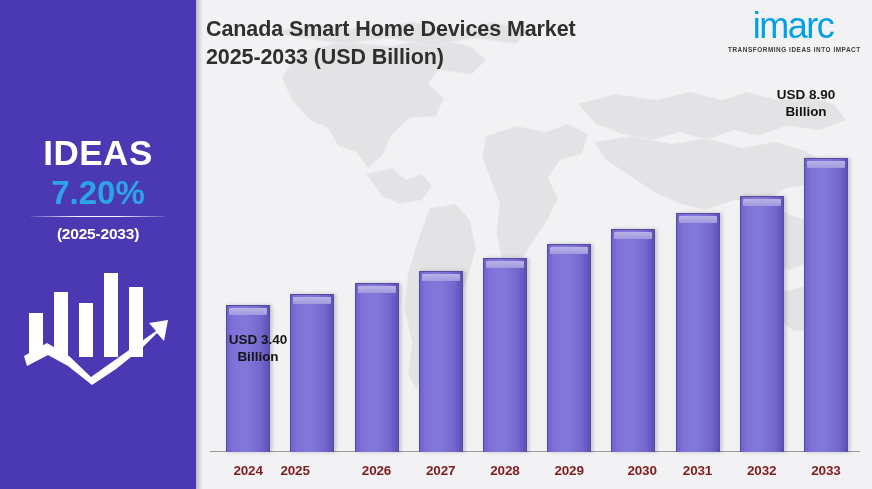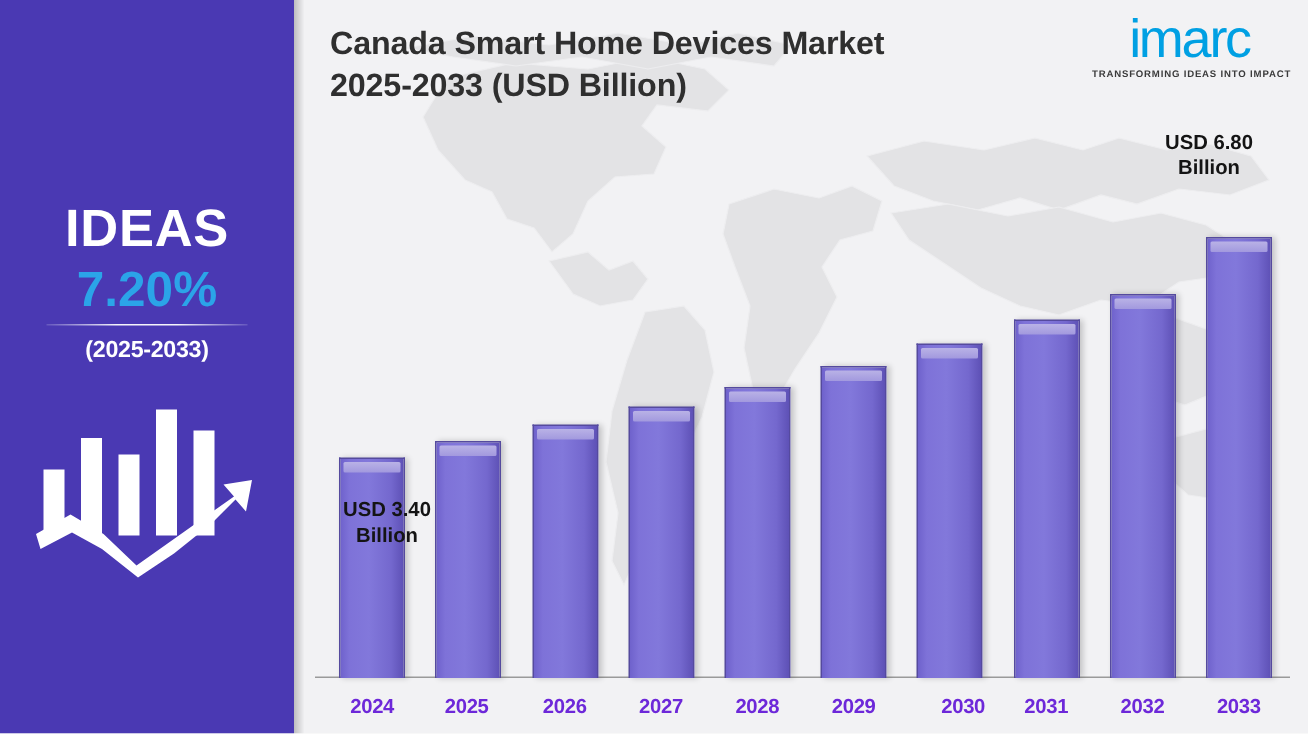--- a/index.html
+++ b/index.html
@@ -84,21 +84,21 @@
   .worldmap {
     position: absolute;
     left: -10px; top: 8px;
     width: 690px; height: 420px;
     opacity: 0.5;
     pointer-events: none;
     z-index: 0;
   }
   .chart-title {
     position: absolute;
-    left: 24px; top: 16px;
+    left: 10px; top: 16px;
     z-index: 3;
     font-size: 21.5px;
     font-weight: bold;
     color: #2f2f2f;
     line-height: 1.30;
     letter-spacing: -0.1px;
   }
   .logo {
     position: absolute;
     right: 14px; top: 8px;
@@ -154,21 +154,21 @@
     left: 2px; right: 2px; top: 2px;
     height: 7px;
     background: linear-gradient(to bottom, #b9b2e6, #a299de);
     border-radius: 1px;
   }
   .bar-label {
     position: absolute;
     bottom: 11px;
     font-size: 13.5px;
     font-weight: bold;
-    color: #6d28d9;
+    color: #7f1d1d;
     text-align: center;
     letter-spacing: -0.2px;
   }
   .value-note {
     position: absolute;
     z-index: 3;
     font-size: 13.5px;
     font-weight: bold;
     color: #141414;
     text-align: center;
@@ -227,38 +227,38 @@
     <div class="logo">
       <div class="logo-word">imarc</div>
       <div class="logo-tagline">TRANSFORMING IDEAS INTO IMPACT</div>
     </div>
 
     <div class="plot" id="plot">
       <div class="axis-line"></div>
     <div class="bar" style="left: 30.1px; width: 44px; height: 147px;"></div>
         <div class="bar-label" style="left: 20px; width: 64.2px;">2024</div>
         <div class="bar" style="left: 94.3px; width: 44px; height: 158px;"></div>
-        <div class="bar-label" style="left: 83px; width: 64.2px; margin-top: 16px;">2025</div>
+        <div class="bar-label" style="left: 67px; width: 64.2px; margin-top: 16px;">2025</div>
         <div class="bar" style="left: 158.5px; width: 44px; height: 169px;"></div>
         <div class="bar-label" style="left: 148.4px; width: 64.2px;">2026</div>
         <div class="bar" style="left: 222.7px; width: 44px; height: 181px;"></div>
         <div class="bar-label" style="left: 212.6px; width: 64.2px;">2027</div>
         <div class="bar" style="left: 286.9px; width: 44px; height: 194px;"></div>
         <div class="bar-label" style="left: 276.8px; width: 64.2px;">2028</div>
         <div class="bar" style="left: 351.1px; width: 44px; height: 208px;"></div>
         <div class="bar-label" style="left: 341px; width: 64.2px;">2029</div>
         <div class="bar" style="left: 415.3px; width: 44px; height: 223px;"></div>
         <div class="bar-label" style="left: 414px; width: 64.2px;">2030</div>
         <div class="bar" style="left: 479.5px; width: 44px; height: 239px;"></div>
         <div class="bar-label" style="left: 469.4px; width: 64.2px;">2031</div>
         <div class="bar" style="left: 543.7px; width: 44px; height: 256px;"></div>
         <div class="bar-label" style="left: 533.6px; width: 64.2px;">2032</div>
         <div class="bar" style="left: 607.9px; width: 44px; height: 294px;"></div>
         <div class="bar-label" style="left: 597.8px; width: 64.2px;">2033</div>
       </div>
 
     <div class="value-note first">USD 3.40
 Billion</div>
-    <div class="value-note last">USD 6.80
+    <div class="value-note last">USD 8.90
 Billion</div>
 
   </section>
 </div>
 
 </body></html>

